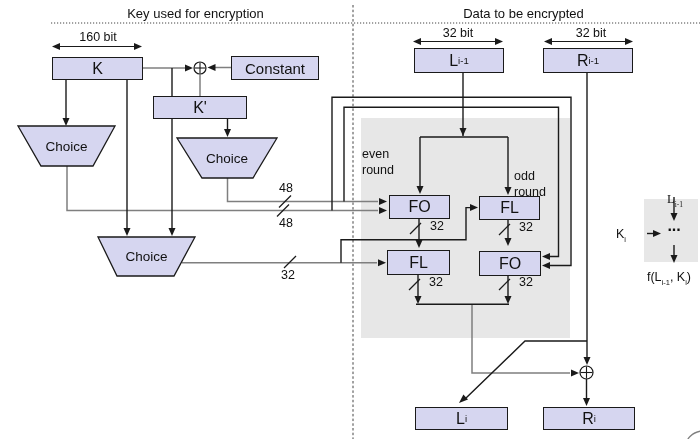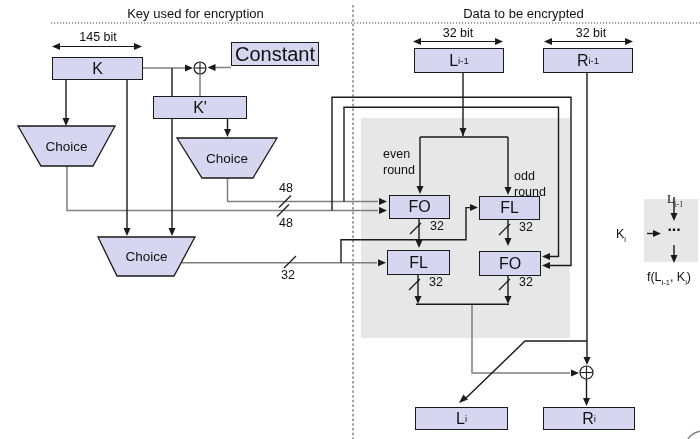--- a/index.html
+++ b/index.html
@@ -133,26 +133,26 @@
       <polygon points="177,138 277,138 253,178 202,178"></polygon>
       <polygon points="98,237 195,237 174,276 117,276"></polygon>
     </g>
 
     <circle cx="703" cy="449" r="18" fill="none" stroke="#7f7f7f" stroke-width="1.3"></circle>
   </svg>
 
   <div class="lbl title" style="left:436px;top:6px;width:175px;">Data to be encrypted</div>
   <div class="lbl title" style="left:108px;top:6px;width:175px;">Key used for encryption</div>
 
-  <div class="lbl" style="left:60px;top:30px;width:76px;">145 bit</div>
+  <div class="lbl" style="left:60px;top:30px;width:76px;">160 bit</div>
   <div class="lbl" style="left:418px;top:26px;width:80px;">32 bit</div>
   <div class="lbl" style="left:551px;top:26px;width:80px;">32 bit</div>
 
   <div class="box" style="left:52px;top:57px;width:91px;height:23px;">K</div>
-  <div class="box" style="left:231px;top:42px;width:88px;height:24px;font-size:20px;">Constant</div>
+  <div class="box" style="left:231px;top:56px;width:88px;height:24px;font-size:15px;">Constant</div>
   <div class="box" style="left:153px;top:96px;width:94px;height:23px;">K'</div>
 
   <div class="trapLbl" style="left:18px;top:126px;width:97px;height:40px;">Choice</div>
   <div class="trapLbl" style="left:177px;top:138px;width:100px;height:40px;">Choice</div>
   <div class="trapLbl" style="left:98px;top:237px;width:97px;height:39px;">Choice</div>
 
   <div class="lbl" style="left:272px;top:181px;width:28px;">48</div>
   <div class="lbl" style="left:272px;top:216px;width:28px;">48</div>
   <div class="lbl" style="left:274px;top:268px;width:28px;">32</div>
 
@@ -166,21 +166,21 @@
   </div>
   <div class="box" style="left:415px;top:407px;width:93px;height:23px;">
     <span>L</span>
       <sub>i</sub>
   </div>
   <div class="box" style="left:543px;top:407px;width:92px;height:23px;">
     <span>R</span>
       <sub>i</sub>
   </div>
 
-  <div class="lbl" style="left:383px;top:147px;width:44px;text-align:left;line-height:15.5px;">
+  <div class="lbl" style="left:362px;top:147px;width:44px;text-align:left;line-height:15.5px;">
     <div>even</div>
     <div>round</div>
   </div>
   <div class="lbl" style="left:514px;top:149px;width:44px;text-align:left;line-height:15.5px;margin-top:20px;">
     <div>odd</div>
     <div>round</div>
   </div>
 
   <div class="box" style="left:389px;top:195px;width:61px;height:24px;">FO</div>
   <div class="box" style="left:479px;top:196px;width:61px;height:24px;">FL</div>

